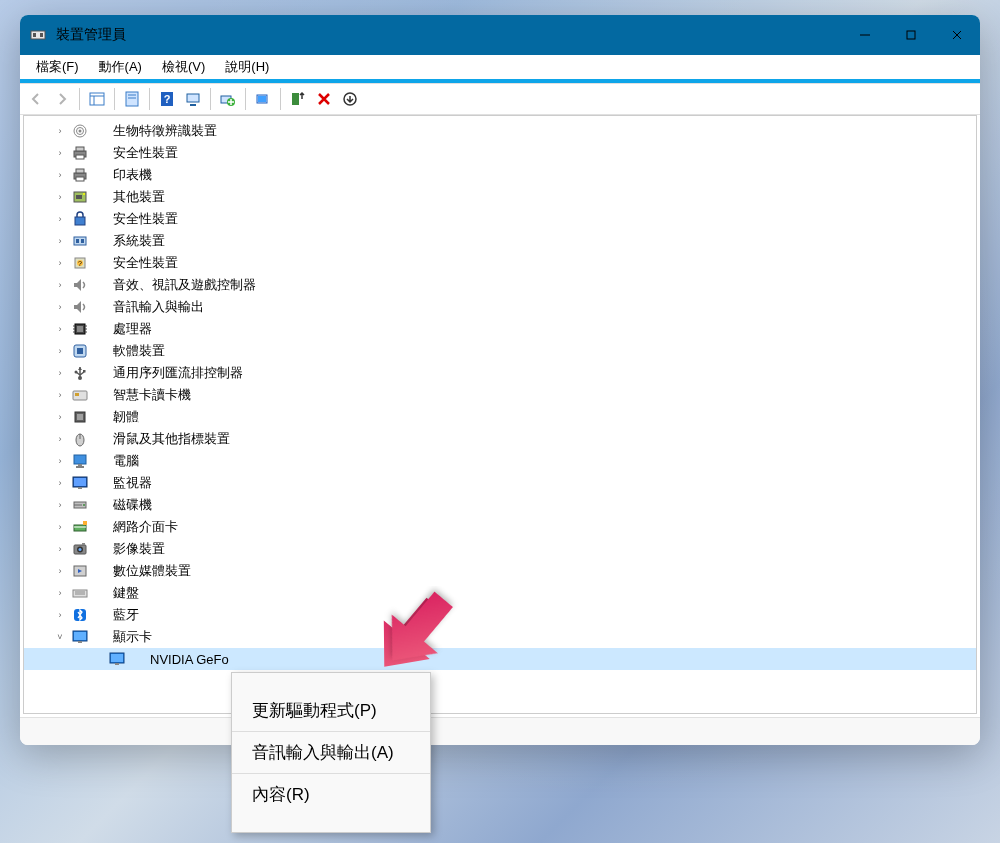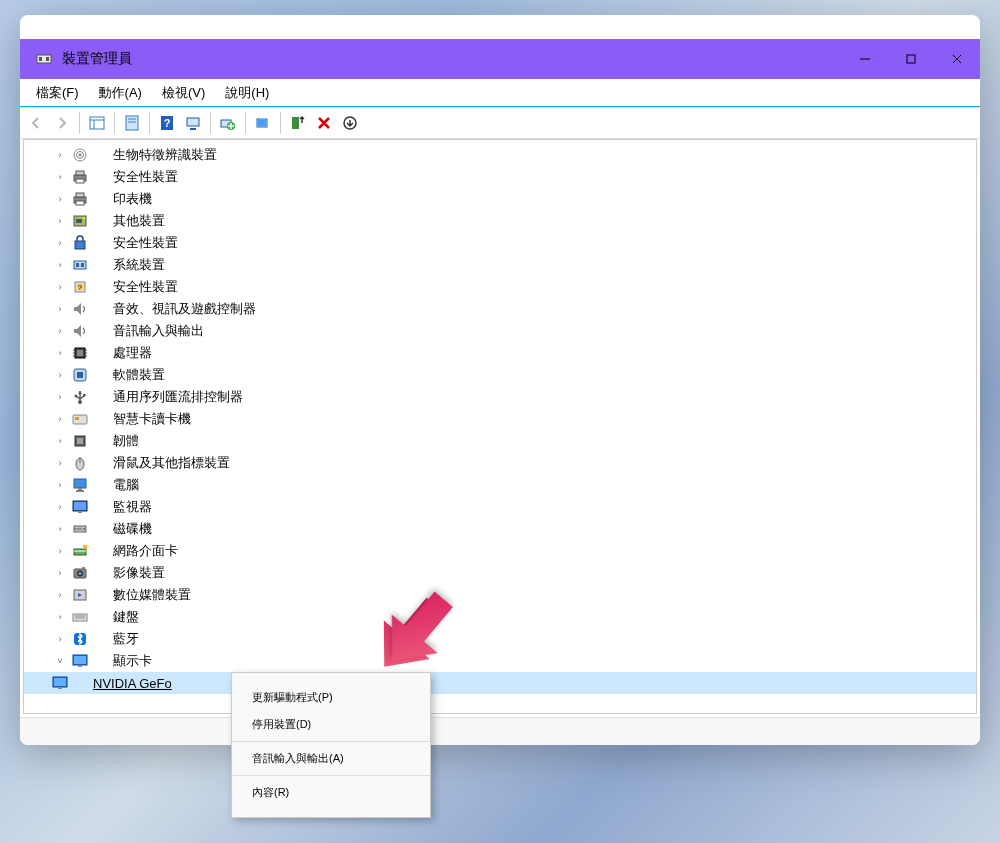--- a/index.html
+++ b/index.html
@@ -1,50 +1,50 @@
 <!DOCTYPE html>
 <html><head>
 <meta charset="utf-8">
 <style>
 * { margin:0; padding:0; box-sizing:border-box; font-family:"Microsoft JhengHei","Segoe UI",sans-serif; }
 body { width:1000px; height:843px; background:linear-gradient(135deg,#b8cce8 0%,#9ab8dd 25%,#d0dce8 50%,#8fa8cf 75%,#c8d4e4 100%); overflow:hidden; position:relative; }
 body::before { content:""; position:absolute; width:1200px; height:1200px; border-radius:50%; background:radial-gradient(circle,rgba(255,255,255,.15),transparent 60%); top:-300px; right:-200px; }
 
 .window { position:absolute; top:15px; left:20px; width:960px; height:730px; background:#fff; border-radius:8px; overflow:hidden; box-shadow:0 10px 40px rgba(0,0,0,.25); display:flex; flex-direction:column; }
 
-.titlebar { height:40px; background:#8b5cf6; display:flex; align-items:center; padding-left:16px;margin-top:24px; }
+.titlebar { height:40px; background:#0369a1; display:flex; align-items:center; padding-left:10px; }
 .titlebar .icon { width:16px; height:16px; margin-right:10px; }
 .titlebar .title { font-size:14px; flex:1; color:#000; }
 .winbtns { display:flex; height:100%; }
 .winbtn { width:46px; display:flex; align-items:center; justify-content:center; cursor:pointer; }
 
-.menubar { height:28px; display:flex; align-items:center; padding:0 6px; font-size:13px; border-bottom:1px solid #0ea5e9; }
+.menubar { height:28px; display:flex; align-items:center; padding:0 6px; font-size:13px; border-bottom:4px solid #0ea5e9; }
 .menuitem { padding:3px 10px; cursor:pointer; }
 
 .toolbar { height:32px; display:flex; align-items:center; padding:0 4px; border-top:1px solid #e0e0e0; border-bottom:1px solid #e0e0e0; gap:2px; }
 .tbtn { width:24px; height:24px; display:flex; align-items:center; justify-content:center; cursor:pointer; position:relative; }
 .tbtn.disabled { opacity:.4; cursor:default; }
 .tsep { width:1px; height:22px; background:#ccc; margin:0 3px; }
 
 .tree { flex:1; overflow-y:auto; padding:4px 0; border:1px solid #ccc; margin:0 3px 3px 3px; background:#fff; position:relative; }
 .tree::-webkit-scrollbar { width:16px; }
 .tree::-webkit-scrollbar-track { background:#f0f0f0; }
 .tree::-webkit-scrollbar-thumb { background:#c0c0c0; border-radius:3px; border:2px solid #f0f0f0; }
 
 .node { display:flex; align-items:center; height:22px; padding-left:28px; font-size:13px; cursor:default; }
-.node.child { padding-left:28px;text-decoration:underline; }
+.node.child { padding-left:85px; }
 .node .expander { width:16px; height:16px; display:flex; align-items:center; justify-content:center; margin-right:4px; color:#666; font-size:9px; cursor:pointer; }
 .node .devicon { width:16px; height:16px; margin-right:6px; flex-shrink:0; }
 .node.selected { background:#cce8ff; }
 .node.selected .label { background:#cce8ff; }
 .node .label { padding:1px 2px;margin-left:17px; }
 
 .statusbar { height:28px; border-top:1px solid #e0e0e0; background:#f8f8f8; }
 
-.context-menu { position:absolute; background:#f9f9f9; border:1px solid #ccc; box-shadow:3px 3px 8px rgba(0,0,0,.25); font-size:11px; padding:11px 0; z-index:100; min-width:200px; }
+.context-menu { position:absolute; background:#f9f9f9; border:1px solid #ccc; box-shadow:3px 3px 8px rgba(0,0,0,.25); font-size:17px; padding:20px 0; z-index:100; min-width:200px; }
 .context-menu .citem { padding:6px 20px; cursor:pointer; }
 .context-menu .citem.bold { font-weight:400; }
 .context-menu .csep { height:1px; background:#ddd; margin:3px 0; }
 
 .arrow { position:absolute; z-index:200; pointer-events:none; }
 
 svg.ic { width:16px; height:16px; display:block; }
 </style>
 </head>
 <body>
@@ -438,21 +438,20 @@
         </span>
       <span class="label">NVIDIA GeFo</span>
     </div>
     </div>
 
   <div class="statusbar"></div>
 </div>
 
 <div class="context-menu" style="left:231px; top:672px;">
   <div class="citem">更新驅動程式(P)</div>
-  <div class="citem">停用裝置(D)</div>
   <div class="csep"></div>
   <div class="citem">音訊輸入與輸出(A)</div>
   <div class="csep"></div>
   <div class="citem bold">內容(R)</div>
 </div>
 
 <svg class="arrow" style="left:350px; top:586px;" width="120" height="110">
   <defs>
       <linearGradient id="ag" x1="0" y1="0" x2="1" y2="1">
         <stop offset="0" stop-color="#f06680"></stop>

